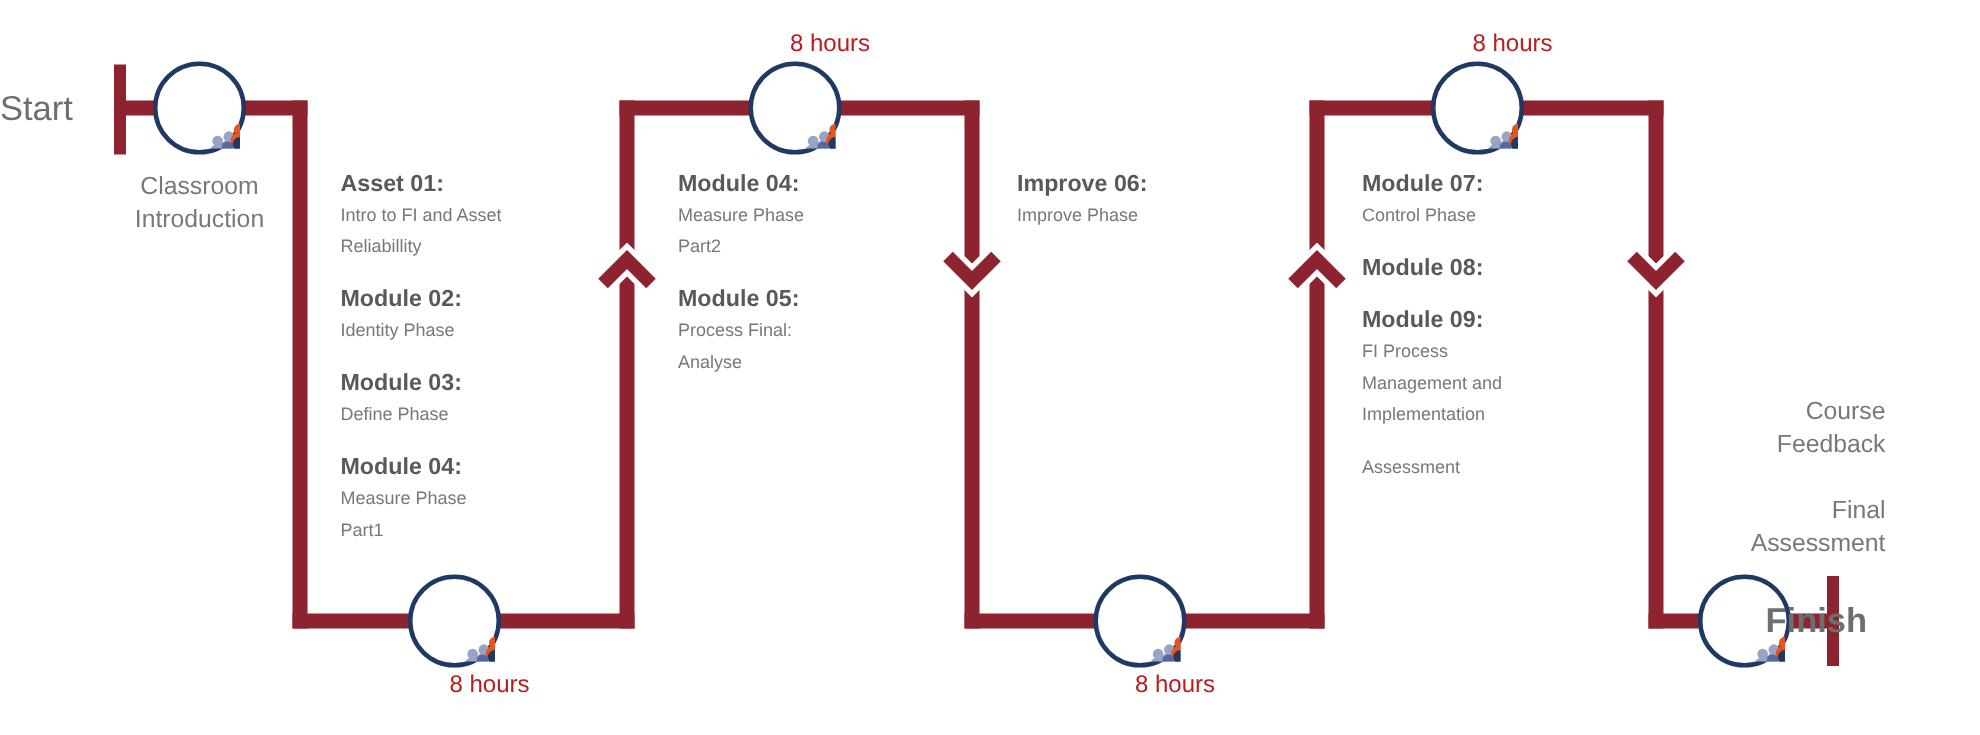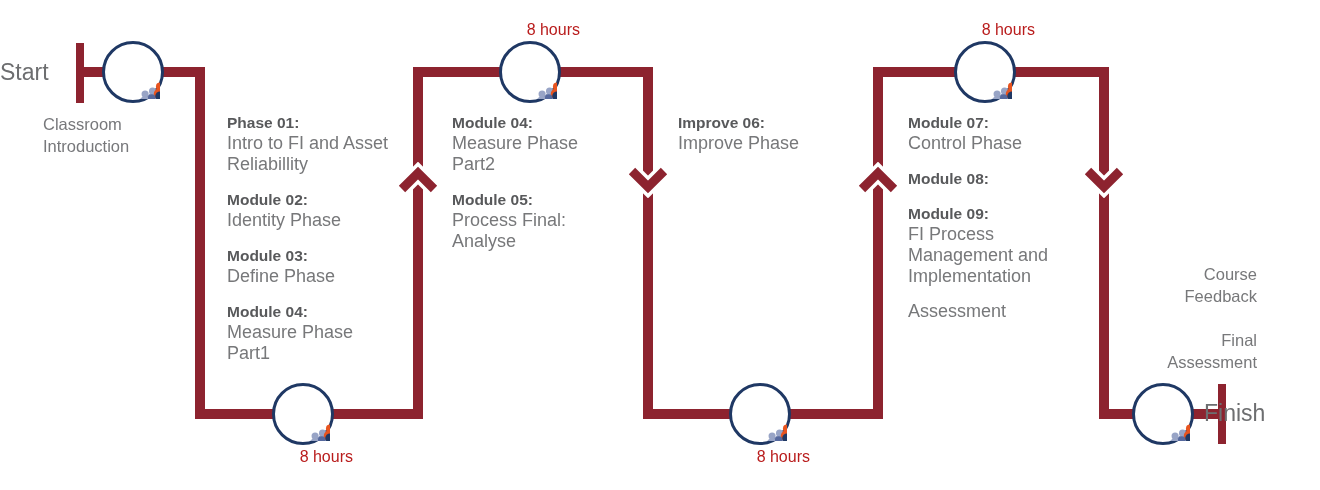--- a/index.html
+++ b/index.html
@@ -18,29 +18,29 @@
     border:3px solid #1f3864;border-radius:50%;background:#fff;z-index:3;
     display:flex;align-items:center;justify-content:center;
   }
   .crowd{width:53px;height:53px;}
   
   .endpoint-label{
     position:absolute;font-size:23px;color:#6d6e70;z-index:4;line-height:28px;
   }
   .caption{
     position:absolute;font-size:16.5px;color:#77787b;line-height:22px;
-    text-align:left;white-space:pre-line;z-index:4;
+    text-align:center;white-space:pre-line;z-index:4;
   }
   .hours{
     position:absolute;font-size:16px;color:#b91c1c;text-align:right;z-index:4;
   }
   .module-block{position:absolute;z-index:4;}
   .module{margin-bottom:14px;}
   .m-title{font-size:15.5px;font-weight:bold;color:#58595b;line-height:21px;}
-  .m-body{font-size:18px;color:#77787a;line-height:21px;white-space:pre-line;}
+  .m-body{font-size:12px;color:#77787a;line-height:21px;white-space:pre-line;}
   .closing-item{
     font-size:16.5px;color:#77787a;line-height:22px;white-space:pre-line;margin-bottom:22px;
   }
 </style>
 </head>
 <body>
 
 <div id="stage">
 
   <svg width="0" height="0" style="position:absolute" aria-hidden="true">
@@ -130,32 +130,32 @@
         <use href="#crowd"></use>
       </svg>
   </div>
   <div class="node" style="left:1132px;top:383px;">
     <svg class="crowd" viewBox="-32 -32 64 64">
         <use href="#crowd"></use>
       </svg>
   </div>
 
   <div class="endpoint-label" style="left:0px;top:58px;width:70px;text-align:left;">Start</div>
-  <div class="endpoint-label" style="left:1204px;top:399px;">Finish</div>
+  <div class="endpoint-label" style="left:1177px;top:399px;font-weight:bold;">Finish</div>
 
   <div class="caption" style="left:43px;top:113px;width:180px;">Classroom
 Introduction</div>
   <div class="hours" style="left:480px;top:21px;width:100px;">8 hours</div>
   <div class="hours" style="left:935px;top:21px;width:100px;">8 hours</div>
   <div class="hours" style="left:253px;top:448px;width:100px;">8 hours</div>
   <div class="hours" style="left:710px;top:448px;width:100px;">8 hours</div>
 
   <div class="module-block" style="left:227px;top:112px;width:178px;">
     <div class="module">
-      <div class="m-title">Phase 01:</div>
+      <div class="m-title">Asset 01:</div>
       <div class="m-body">Intro to FI and Asset
 Reliabillity</div>
     </div>
     <div class="module">
       <div class="m-title">Module 02:</div>
       <div class="m-body">Identity Phase</div>
     </div>
     <div class="module">
       <div class="m-title">Module 03:</div>
       <div class="m-body">Define Phase</div>

